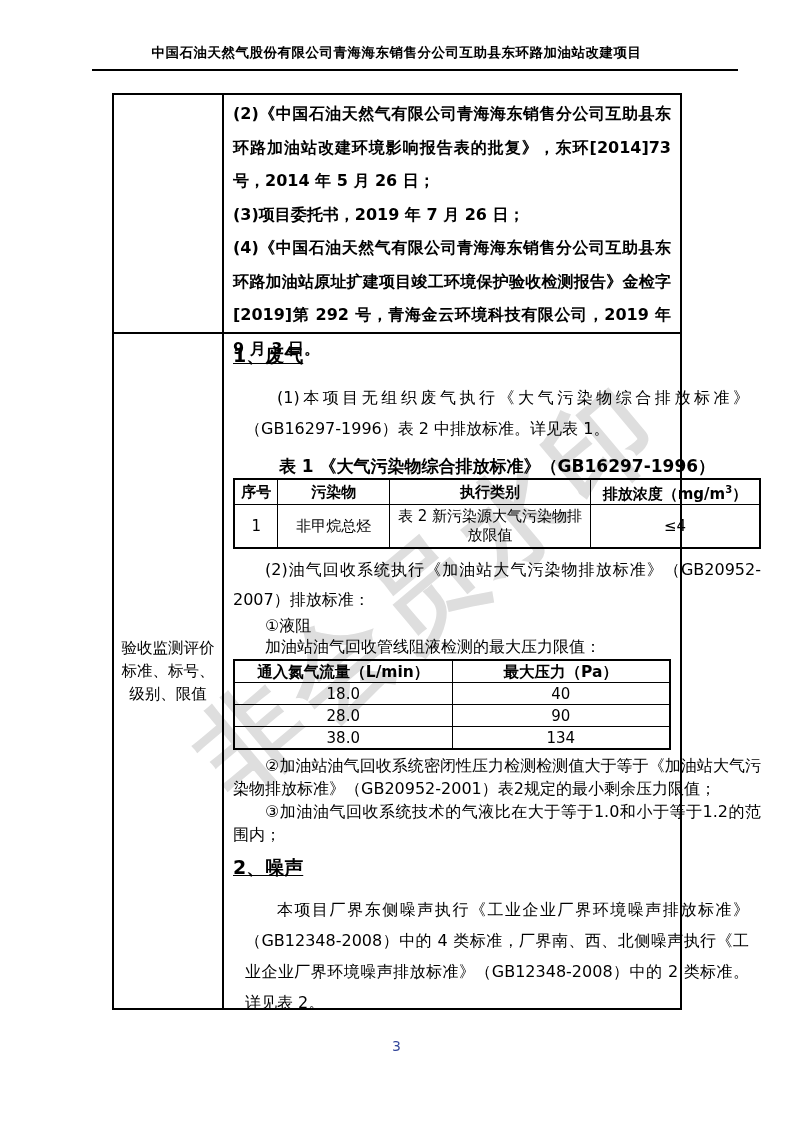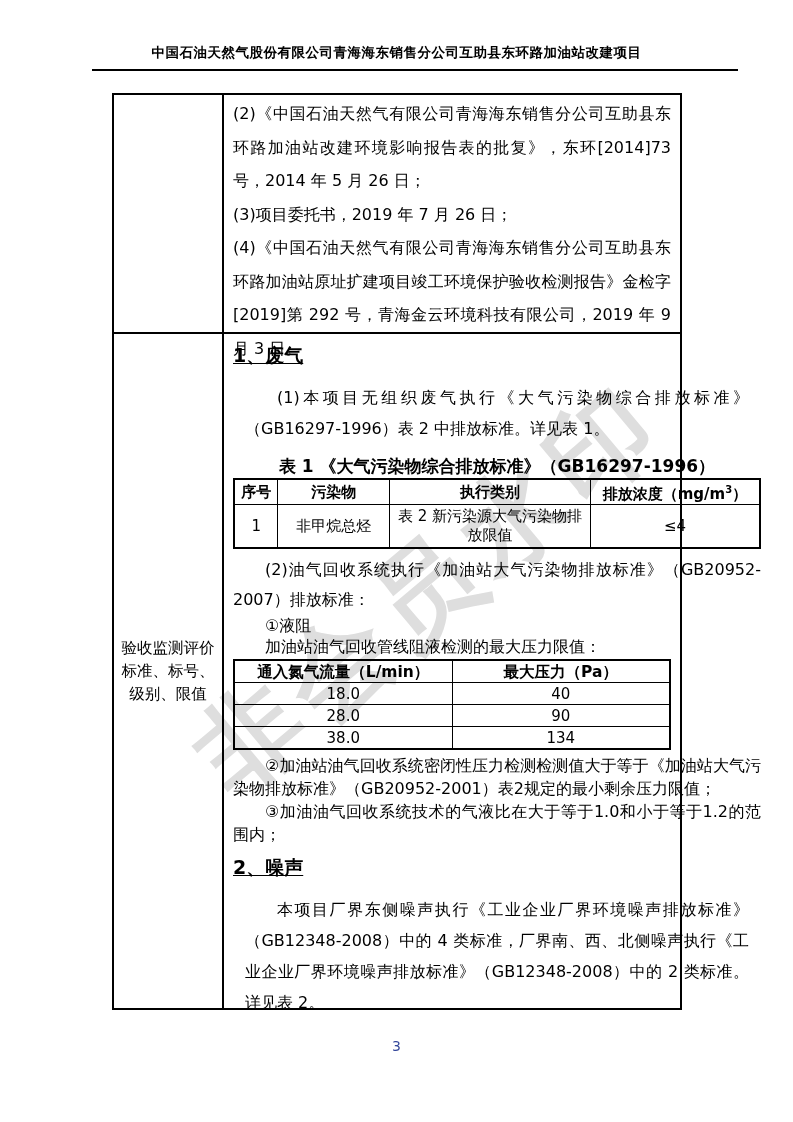--- a/index.html
+++ b/index.html
@@ -30,21 +30,21 @@
     z-index:0;pointer-events:none;user-select:none;
   }
   
   .outer-table{
     position:absolute;left:112px;top:93px;width:570px;
     border:2px solid #000;
     z-index:1;background:transparent;
     box-sizing:border-box;
   }
   .o-row{display:flex;box-sizing:border-box;}
-  .o-row1{height:237px;}
+  .o-row1{height:237px;font-weight:bold;}
   .o-row2{height:676px;border-top:2px solid #000;}
   .label-cell{
     width:110px;min-width:110px;border-right:2px solid #000;
     display:flex;flex-direction:column;align-items:center;justify-content:center;
     text-align:center;font-size:15.5px;line-height:23px;
     box-sizing:border-box;
   }
   .content-cell{
     flex:1;padding:2px 9px 2px 9px;box-sizing:border-box;
     font-size:16px;

